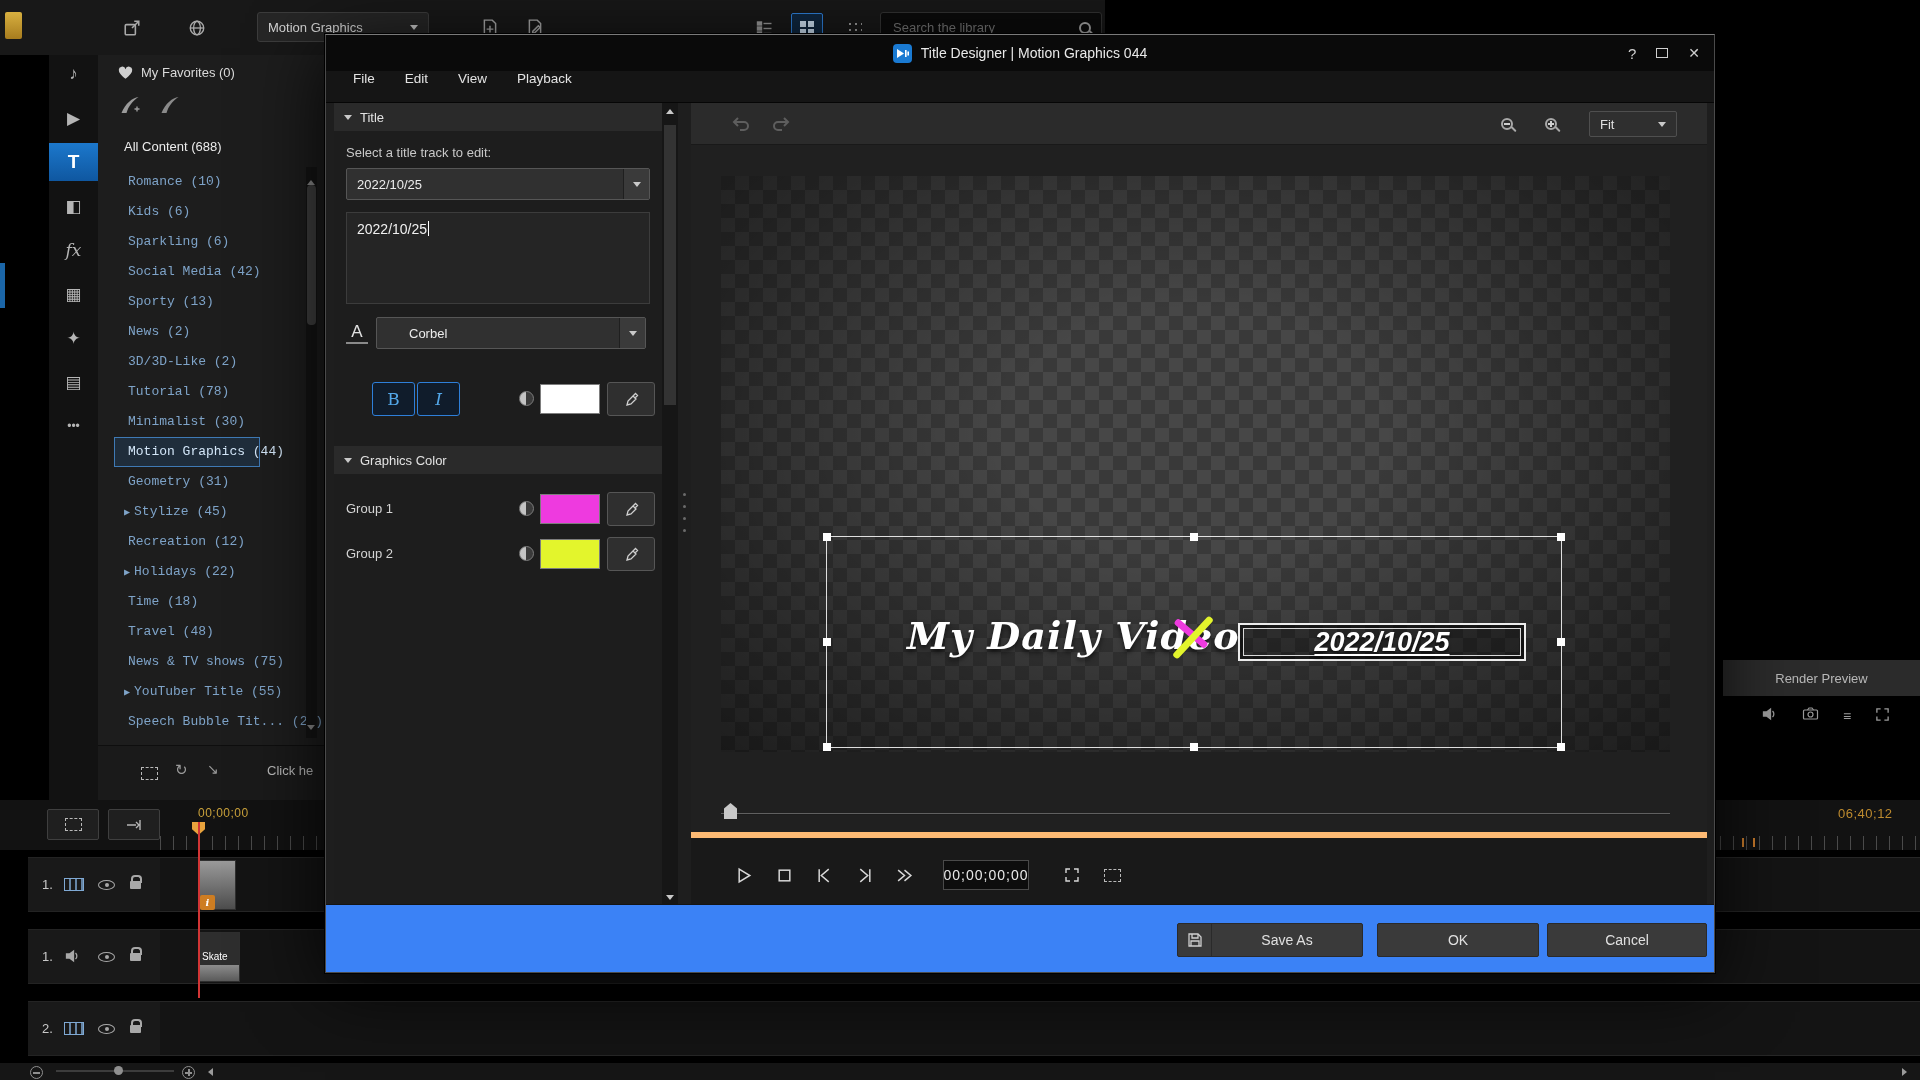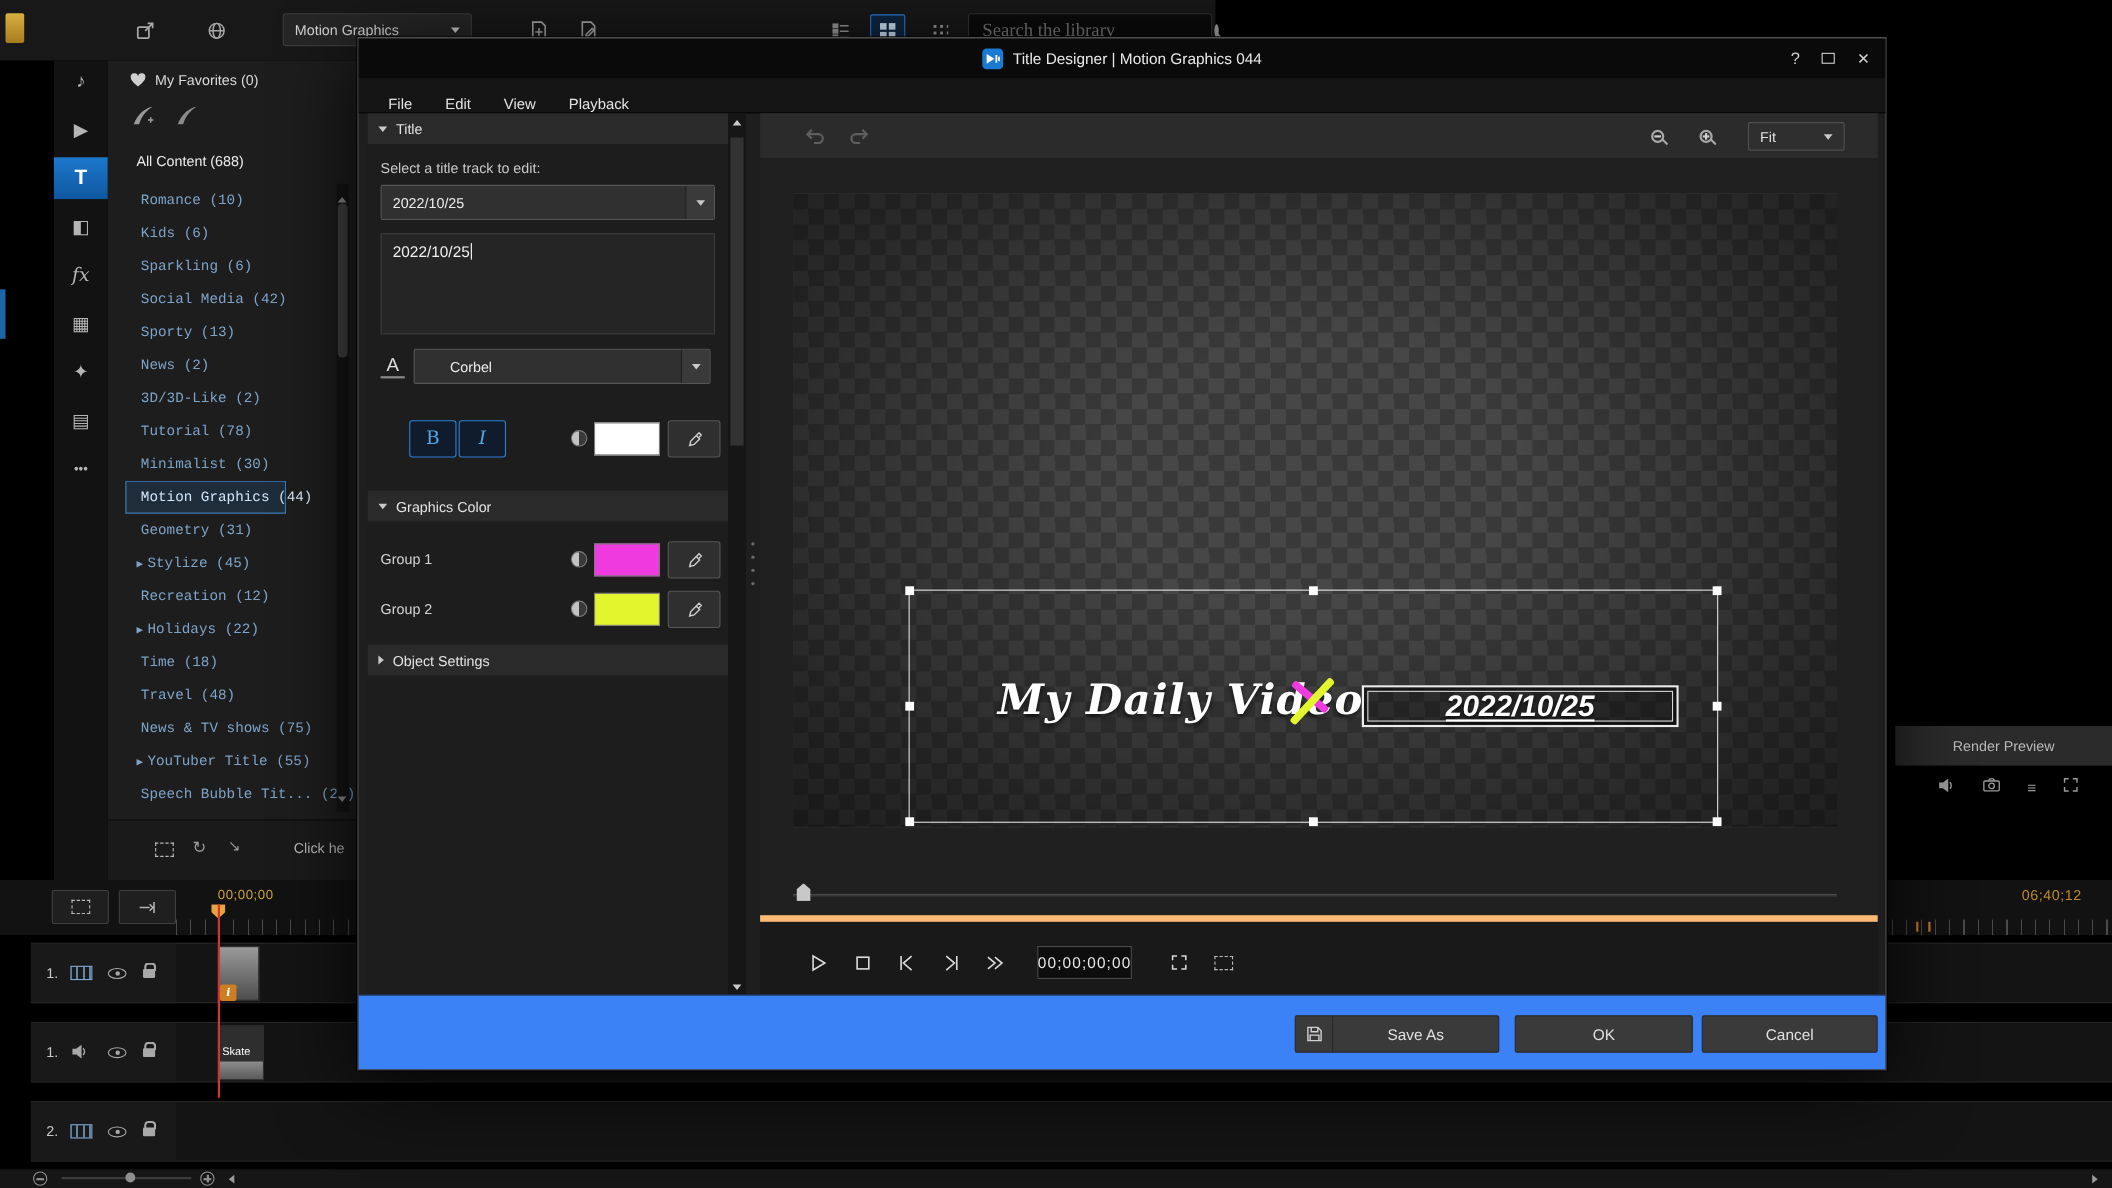--- a/index.html
+++ b/index.html
@@ -28,21 +28,21 @@
   .topbar { position:absolute; left:0; top:0; width:1105px; height:55px; background:#181818; }
   .corner-ico { position:absolute; left:5px; top:12px; width:17px; height:27px; background:linear-gradient(180deg,#d8b040,#a77c1e); border-radius:2px; }
   .tb-ico { position:absolute; top:14px; width:28px; height:28px; display:flex; align-items:center; justify-content:center; }
   .tb-dd { position:absolute; left:257px; top:12px; width:172px; height:30px; background:#262626; border:1px solid #3c3c3c; border-radius:3px; display:flex; align-items:center; padding:0 10px; font-size:13px; color:#d5d5d5; }
   .tb-dd .tri-d { margin-left:auto; }
   .viewbtn { position:absolute; top:13px; width:32px; height:29px; display:flex; align-items:center; justify-content:center; border-radius:2px; }
   .viewbtn.active { border:1px solid #2e7fd9; background:#0f2740; }
   .grid4 { display:flex; flex-wrap:wrap; width:16px; }
   .grid4 i { width:6px; height:6px; background:#cfe2f4; margin:1px; }
   .searchbox { position:absolute; left:880px; top:12px; width:222px; height:31px; background:#0b0b0b; border:1px solid #333; border-radius:3px; display:flex; align-items:center; padding:0 10px; }
-  .searchbox input { flex:1; background:transparent; border:none; outline:none; color:#5eead4; font-size:17px; font-family:Liberation Serif, serif; }
+  .searchbox input { flex:1; background:transparent; border:none; outline:none; color:#5eead4; font-size:13px; font-family:Liberation Sans, sans-serif; }
   .searchbox input::placeholder { color:#777; }
 
   .sidestrip { position:absolute; left:49px; top:55px; width:49px; height:745px; background:#121212; }
   .side-btn { position:absolute; left:0; width:49px; height:38px; display:flex; align-items:center; justify-content:center; font-size:17px; color:#b5b5b5; }
   .side-btn.fx { font-style:italic; font-family:"DejaVu Serif",serif; }
   .side-btn.active { background:linear-gradient(180deg,#1c78cc,#0f57a0); color:#fff; font-weight:bold; font-size:19px; }
   .side-marker { position:absolute; left:99px; top:150px; }
   .blue-edge { position:absolute; left:0; top:263px; width:5px; height:45px; background:#1b66a8; }
 
   .library { position:absolute; left:98px; top:55px; width:294px; height:690px; background:#1d1d1d; }
@@ -92,21 +92,21 @@
   .rp-strip { position:absolute; left:1723px; top:660px; width:197px; height:36px; background:#2b2b2b; display:flex; align-items:center; justify-content:center; font-size:13px; color:#b8b8b8; }
   .rp-icons { position:absolute; left:1723px; top:702px; width:197px; height:28px; display:flex; gap:24px; align-items:center; padding-left:38px; color:#9a9a9a; }
 
   
   .dlg { position:absolute; left:325px; top:34px; width:1390px; height:939px; background:#1e1e1e; border:1px solid; border-color:#7a7a7a #4a4a4a #4a4a4a; box-shadow:0 0 0 1px #000, 0 14px 70px rgba(0,0,0,.85); z-index:10; }
   .dlg-titlebar { position:absolute; left:0; top:0; right:0; height:36px; background:#0a0a0a; display:flex; align-items:center; justify-content:center; gap:9px; }
   .dlg-title { font-size:14px; color:#e9e9e9; }
   .logo { width:19px; height:19px; border-radius:4px; background:#1a7ad2; display:flex; align-items:center; justify-content:center; }
   .win-ctrls { position:absolute; right:14px; top:0; height:36px; display:flex; align-items:center; gap:20px; color:#cfcfcf; }
   .win-max { width:12px; height:10px; border:1.5px solid #cfcfcf; }
-  .dlg-menubar { position:absolute; left:0; top:36px; right:0; height:32px; background:#151515; border-bottom:1px solid #060606; display:flex; align-items:flex-end; padding-left:12px; }
+  .dlg-menubar { position:absolute; left:0; top:36px; right:0; height:32px; background:#151515; border-bottom:1px solid #060606; display:flex; align-items:flex-start; padding-left:12px; }
   .menu-item { padding:0 15px; font-size:13.5px; color:#e3e3e3; }
 
   .dlg-left { position:absolute; left:8px; top:68px; width:344px; height:803px; background:#1d1d1d; }
   .lp-inner { position:absolute; left:0; top:0; right:16px; bottom:0; overflow:hidden; }
   .sec-hdr { height:28px; background:#2a2a2a; display:flex; align-items:center; gap:8px; padding-left:10px; font-size:13px; color:#e2e2e2; }
   .lp-label { margin:14px 0 0 12px; font-size:13px; color:#c8c8c8; }
   .dd { position:relative; background:#303030; border:1px solid #565656; border-radius:2px; display:flex; align-items:center; padding:0 30px 0 10px; font-size:13px; color:#ececec; }
   .dd .chev { position:absolute; right:0; top:0; bottom:0; width:26px; background:#3a3a3a; border-left:1px solid #1f1f1f; display:flex; align-items:center; justify-content:center; }
   .lp-dd { margin:8px 0 0 12px; width:304px; height:32px; }
   .lp-text { margin:12px 0 0 12px; width:304px; height:92px; background:#252525; border:1px solid #3c3c3c; padding:8px 10px; font-size:14px; color:#f0f0f0; }
@@ -477,24 +477,20 @@
       <div class="ctl-row grp2">
         <span class="grp-label">Group 2</span>
         <span class="row-moon moon"></span>
         <span class="row-swatch" style="background: rgb(227, 245, 44);"></span>
         <span class="row-drop">
           <svg width="15" height="15" viewBox="0 0 15 15" fill="none" stroke="#cfcfcf" stroke-width="1.3">
               <path d="M3 13 l1-4 5-5 3 3 -5 5 -4 1z M9.5 3.5 l2-2 2 2 -2 2"></path>
             </svg>
         </span>
       </div>
-      <div class="sec-hdr hdr3">
-        <span class="tri-r"></span>
-        <span>Object Settings</span>
-      </div>
     </div>
     <div class="lp-scroll">
       <span class="up tri-d"></span>
       <span class="thumb"></span>
       <span class="dn tri-d"></span>
     </div>
   </div>
   <div class="splitter">
       <i></i>
       <i></i>

